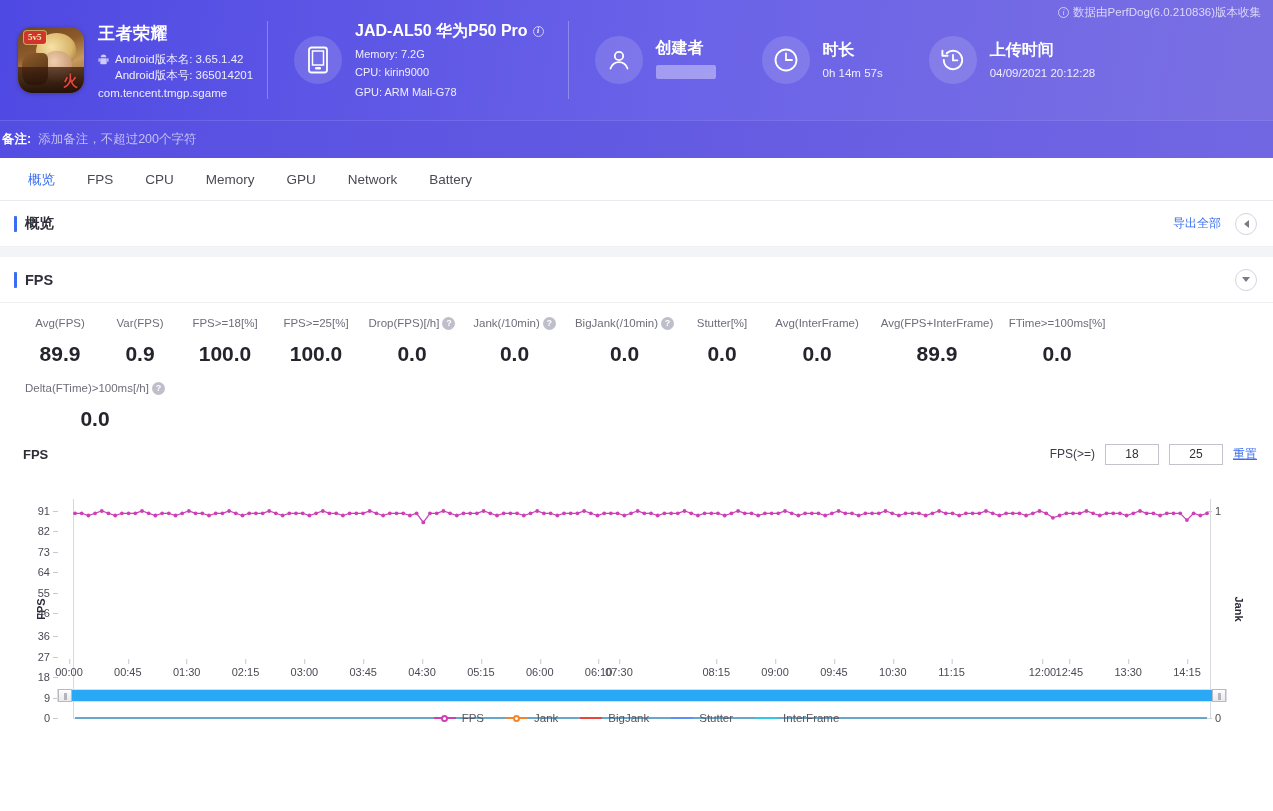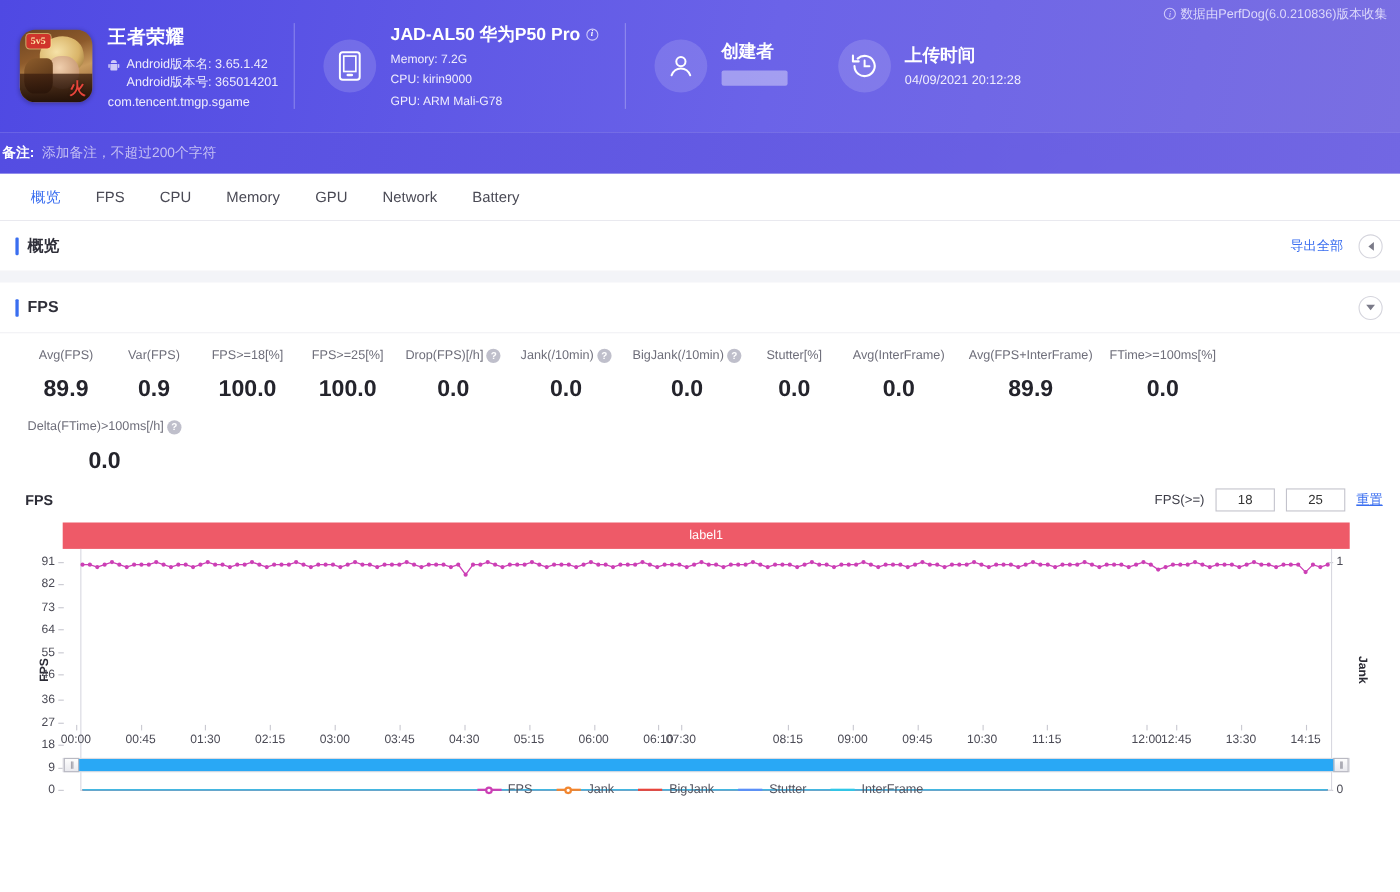--- a/index.html
+++ b/index.html
@@ -311,20 +311,32 @@
         <circle cx="13" cy="9" r="4.2" fill="none" stroke="#fff" stroke-width="1.8"></circle>
         <path d="M4.5 21.5c1.6-4.3 5-6.3 8.5-6.3s6.9 2 8.5 6.3" fill="none" stroke="#fff" stroke-width="1.8" stroke-linecap="round"></path>
       </svg>
     </div>
     <div class="blk-text">
       <div class="blk-title">创建者</div>
       <div class="redacted"></div>
     </div>
   </div>
 
+  <div class="hdr-block" style="padding-left:46px;">
+    <div class="circ">
+      <svg width="28" height="28" viewBox="0 0 28 28">
+        <circle cx="14" cy="14" r="10.5" fill="none" stroke="#fff" stroke-width="1.8"></circle>
+        <path d="M14 7.5V14h6" fill="none" stroke="#fff" stroke-width="1.8" stroke-linecap="round"></path>
+      </svg>
+    </div>
+    <div class="blk-text">
+      <div class="blk-title">时长</div>
+      <div class="blk-sub">0h 14m 57s</div>
+    </div>
+  </div>
 
   <div class="hdr-block" style="padding-left:46px;">
     <div class="circ">
       <svg width="28" height="28" viewBox="0 0 28 28">
         <path d="M4.8 14a9.2 9.2 0 1 0 2.9-6.7" fill="none" stroke="#fff" stroke-width="1.9" stroke-linecap="round"></path>
         <path d="M3.4 4.6v5.2h5.2" fill="none" stroke="#fff" stroke-width="1.9" stroke-linecap="round" stroke-linejoin="round"></path>
         <path d="M14 9v5.3h4.4" fill="none" stroke="#fff" stroke-width="1.8" stroke-linecap="round"></path>
       </svg>
     </div>
     <div class="blk-text">
@@ -463,21 +475,20 @@
       <div class="ttl">FPS</div>
       <div class="spacer"></div>
       <div class="fps-ctl">
         <span class="lbl">FPS(&gt;=)</span>
         <input class="fps-in" value="18" style="">
         <input class="fps-in" value="25" style="">
         <span class="reset">重置</span>
       </div>
     </div>
 
-    <div class="labelband">label1</div>
 
     <div class="plot">
       <div class="ylab">FPS</div>
       <div class="ylab-r">Jank</div>
       <div class="yticks" id="yticks">
           <div class="ytick" style="top: 219px;">0</div>
           <div class="ytick" style="top: 198.527px;">9</div>
           <div class="ytick" style="top: 178.055px;">18</div>
           <div class="ytick" style="top: 157.582px;">27</div>
           <div class="ytick" style="top: 137.11px;">36</div>

